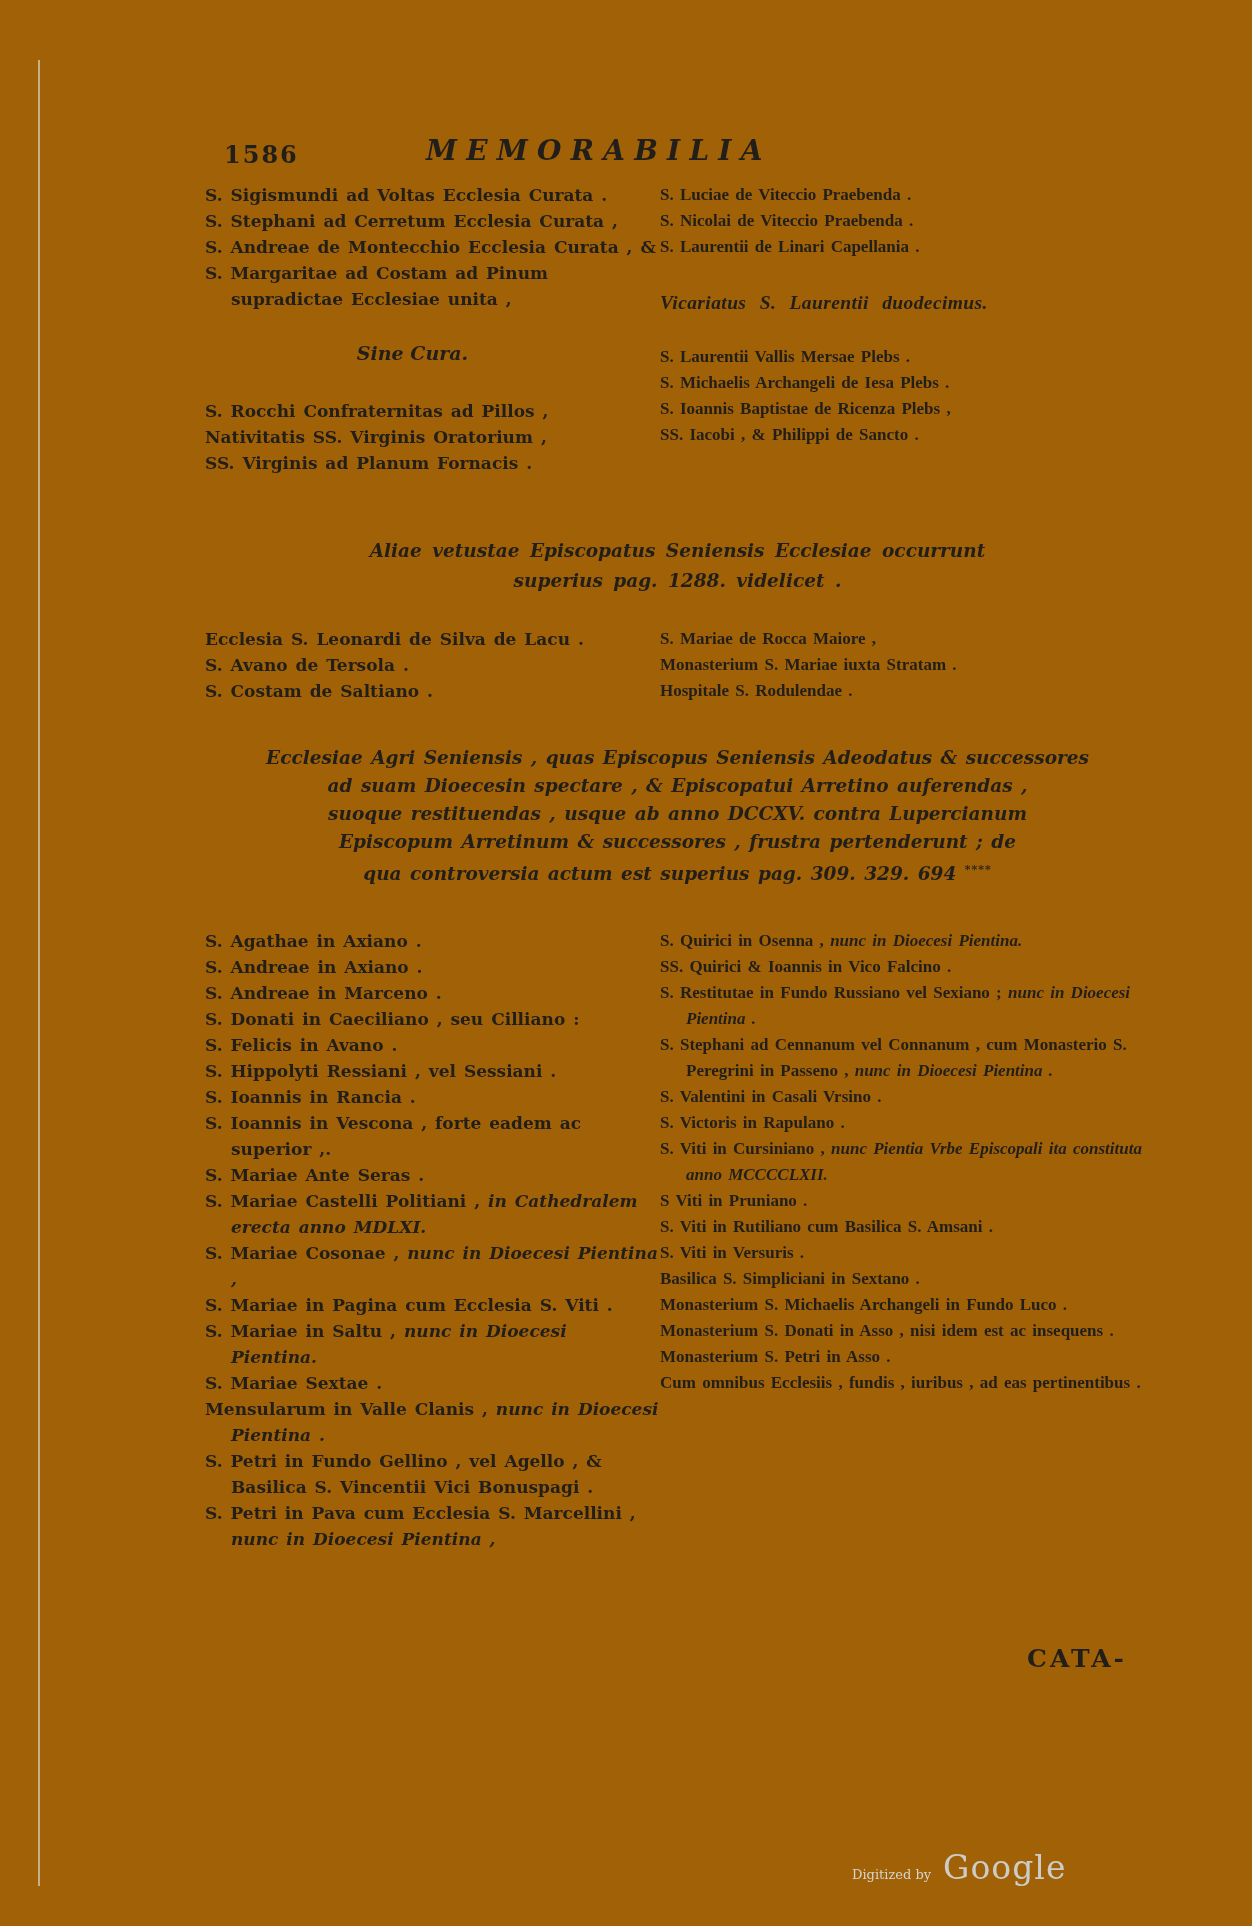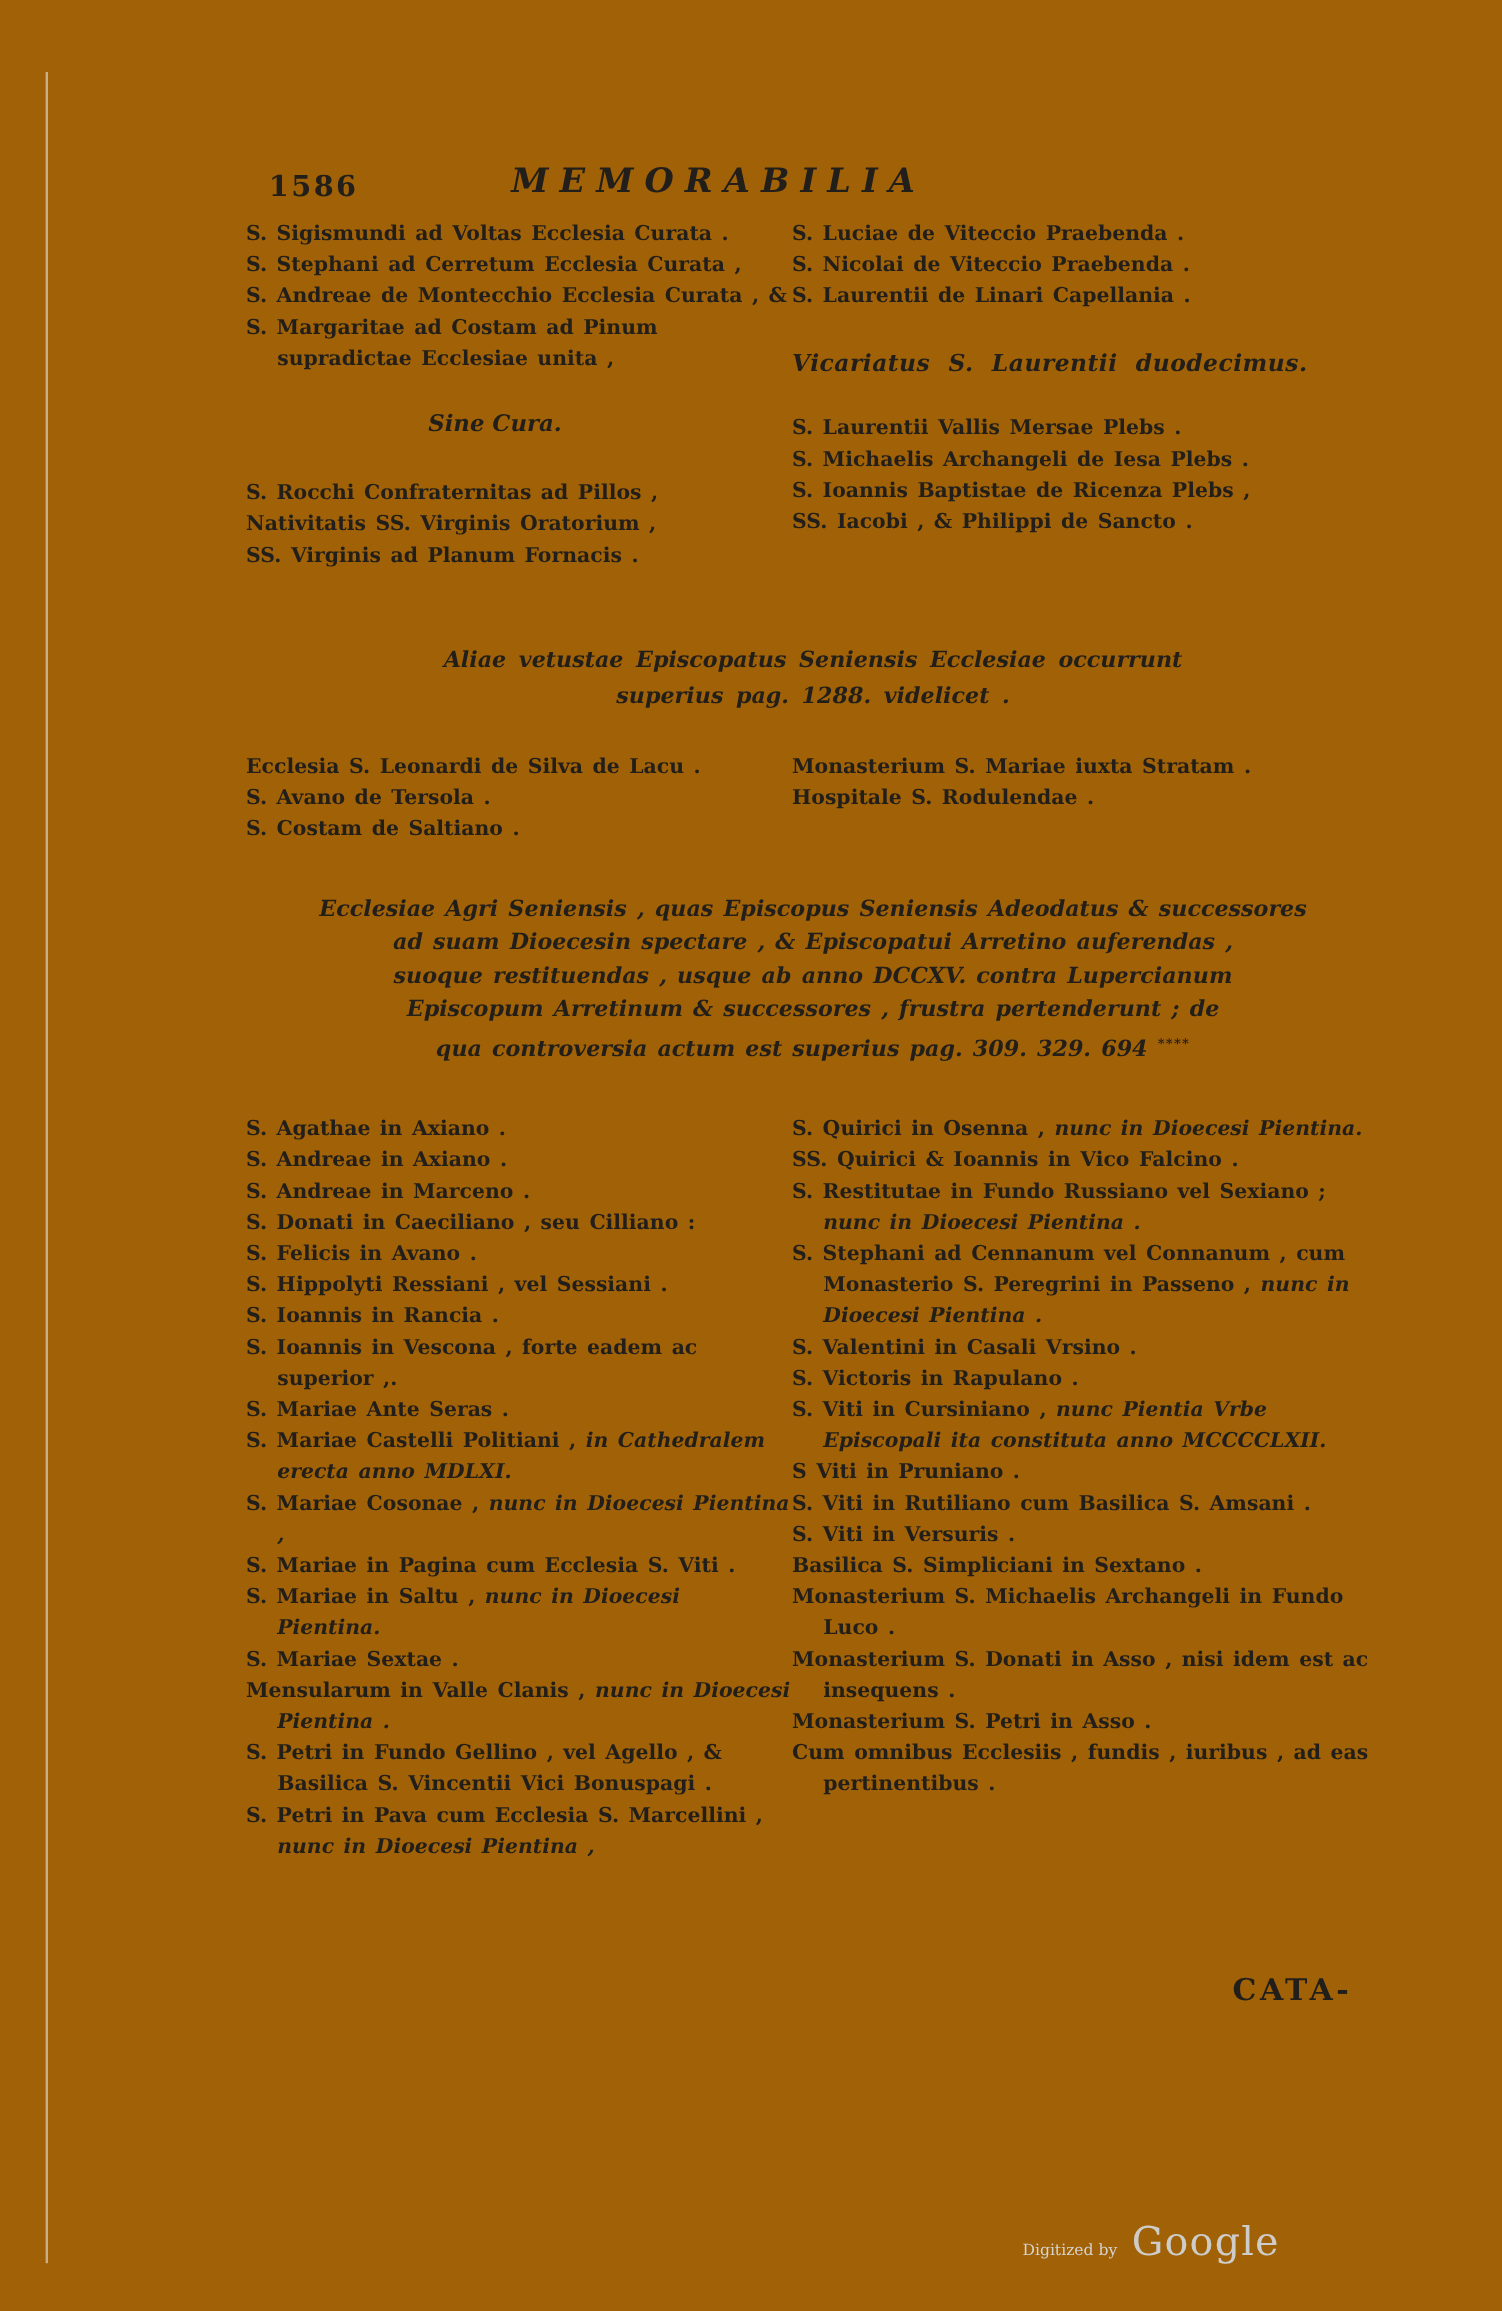--- a/index.html
+++ b/index.html
@@ -13,21 +13,21 @@
     content:""; position:absolute; left:38px; top:60px; bottom:40px; width:2px;
     background:#e3e3e0; opacity:.6;
   }
   
   .hdr { position:absolute; top:134px; left:0; width:100%; height:40px; }
   .pnum { position:absolute; left:224px; top:6px; font-size:24px; font-weight:bold; letter-spacing:2px; }
   .ptitle { position:absolute; left:426px; top:0; font-size:28px; font-weight:bold; font-style:italic; letter-spacing:0.33em; }
   
   .sec { position:absolute; left:205px; width:980px; display:flex; }
   .colL { width:455px; }
-  .colR { width:485px; }
+  .colR { width:485px;font-family:Liberation Serif, serif; }
   .sec1 { top:182px; }
   .sec2 { top:626px; }
   .sec3 { top:928px; }
   .entry {
     font-size:17px; line-height:26px; font-weight:bold;
     padding-left:26px; text-indent:-26px; word-spacing:2px;
   }
   .it { font-style:italic; }
   sup { font-size:11px; letter-spacing:1px; }
   .subhead {
@@ -103,20 +103,21 @@
   <div class="sec sec2">
     <div class="colL">
       <div>
           <div class="entry"><span>Ecclesia S. Leonardi de Silva de Lacu .</span></div>
           <div class="entry"><span>S. Avano de Tersola .</span></div>
           <div class="entry"><span>S. Costam de Saltiano .</span></div>
         </div>
     </div>
     <div class="colR">
       <div>
+          <div class="entry"><span>S. Mariae de Rocca Maiore ,</span></div>
           <div class="entry"><span>Monasterium S. Mariae iuxta Stratam .</span></div>
           <div class="entry"><span>Hospitale S. Rodulendae .</span></div>
         </div>
     </div>
   </div>
 
   <div class="note" id="note2">
     <div>
         <div class="entry"><span>Ecclesiae Agri Seniensis , quas Episcopus Seniensis Adeodatus &amp; successores</span></div>
         <div class="entry"><span>ad suam Dioecesin spectare , &amp; Episcopatui Arretino auferendas ,</span></div>

